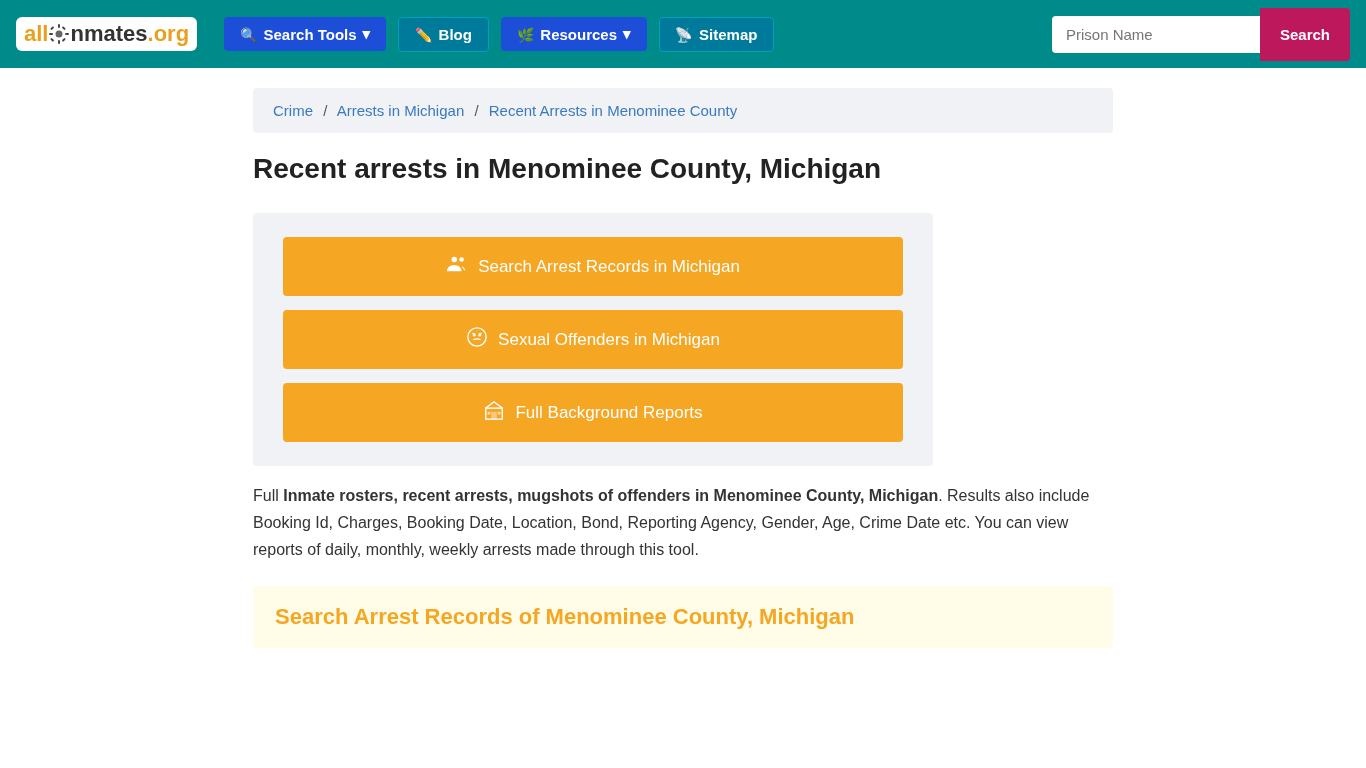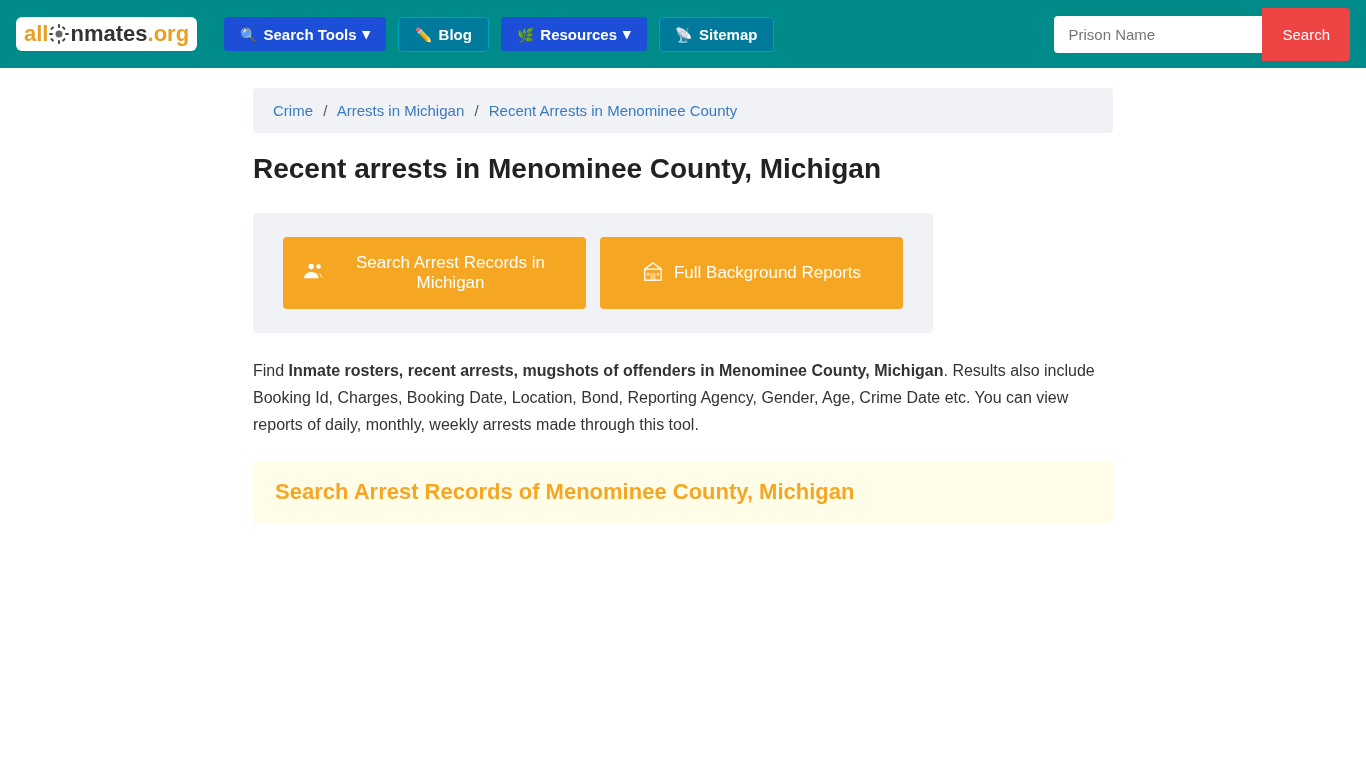--- a/index.html
+++ b/index.html
@@ -68,28 +68,28 @@
     .prison-input {
       border: none;
       border-radius: 4px 0 0 4px;
       padding: 10px 14px;
       font-size: 15px;
       width: 208px;
       outline: none;
       color: #aaa;
     }
     .search-btn {
-      background: #ef4444;
+      background: #be185d;
       color: #fff;
       border: none;
       border-radius: 0 4px 4px 0;
       padding: 18px 20px;
       font-size: 15px;
       cursor: pointer;
-      font-weight: normal;
+      font-weight: bold;
     }
 
     
     .main-content {
       max-width: 900px;
       margin: 0 auto;
       padding: 20px 20px;
     }
 
     
@@ -119,23 +119,23 @@
       font-weight: bold;
       color: #222;
       margin-bottom: 28px;
     }
 
     
     .button-container {
       background: #f0f2f5;
       border-radius: 4px;
       padding: 24px 30px;
-      margin-bottom: 24px;
-      display: flex;
-      flex-direction: row;
+      margin-bottom: 16px;
+      display: flex;
+      flex-direction: column;
       gap: 14px;
       max-width: 680px;
     }
     .action-btn {
       background: #f5a623;
       color: #fff;
       border: none;
       border-radius: 4px;
       padding: 16px 20px;
       font-size: 17px;
@@ -251,38 +251,51 @@
         <svg width="22" height="22" viewBox="0 0 24 24" fill="white">
           <circle cx="9" cy="7" r="3"></circle>
           <path d="M1 20c0-4 3.6-7 8-7s8 3 8 7"></path>
           <circle cx="17" cy="7" r="2.5"></circle>
           <path d="M21 20c0-3-2-5-4-5.5"></path>
         </svg>
       </span>
       <span>Search Arrest Records in Michigan</span>
     </button>
 
+    <button class="action-btn">
+      <span>
+        <svg width="22" height="22" viewBox="0 0 24 24" fill="white">
+          <circle cx="12" cy="12" r="10" stroke="white" stroke-width="1.5" fill="none"></circle>
+          <circle cx="9" cy="10" r="1.5" fill="white"></circle>
+          <circle cx="15" cy="10" r="1.5" fill="white"></circle>
+          <path d="M8 15 Q12 13 16 15" stroke="white" stroke-width="1.5" fill="none"></path>
+          <line x1="7" y1="8" x2="10" y2="9" stroke="white" stroke-width="1.5"></line>
+          <line x1="17" y1="8" x2="14" y2="9" stroke="white" stroke-width="1.5"></line>
+        </svg>
+      </span>
+      <span>Sexual Offenders in Michigan</span>
+    </button>
 
     <button class="action-btn">
       <span>
         <svg width="22" height="22" viewBox="0 0 24 24" fill="white">
           <rect x="3" y="10" width="18" height="12" fill="none" stroke="white" stroke-width="1.5"></rect>
           <path d="M3 10 L12 3 L21 10" stroke="white" stroke-width="1.5" fill="none"></path>
           <rect x="9" y="14" width="6" height="8" fill="white" opacity="0.4"></rect>
           <rect x="5" y="14" width="3" height="3" fill="white" opacity="0.6"></rect>
           <rect x="16" y="14" width="3" height="3" fill="white" opacity="0.6"></rect>
         </svg>
       </span>
       <span>Full Background Reports</span>
     </button>
 
 
   </div>
 
   <p class="description">
-    <span>Find </span><strong>Inmate rosters, recent arrests, mugshots of offenders in Menominee County, Michigan</strong><span>. Results also include Booking Id, Charges, Booking Date, Location, Bond, Reporting Agency, Gender, Age, Crime Date etc. You can view reports of daily, monthly, weekly arrests made through this tool.</span>
+    <span>Full </span><strong>Inmate rosters, recent arrests, mugshots of offenders in Menominee County, Michigan</strong><span>. Results also include Booking Id, Charges, Booking Date, Location, Bond, Reporting Agency, Gender, Age, Crime Date etc. You can view reports of daily, monthly, weekly arrests made through this tool.</span>
   </p>
 
   <div class="search-section">
     <div class="search-section-title">Search Arrest Records of Menominee County, Michigan</div>
   </div>
 
 </div>
 
 </body></html>

